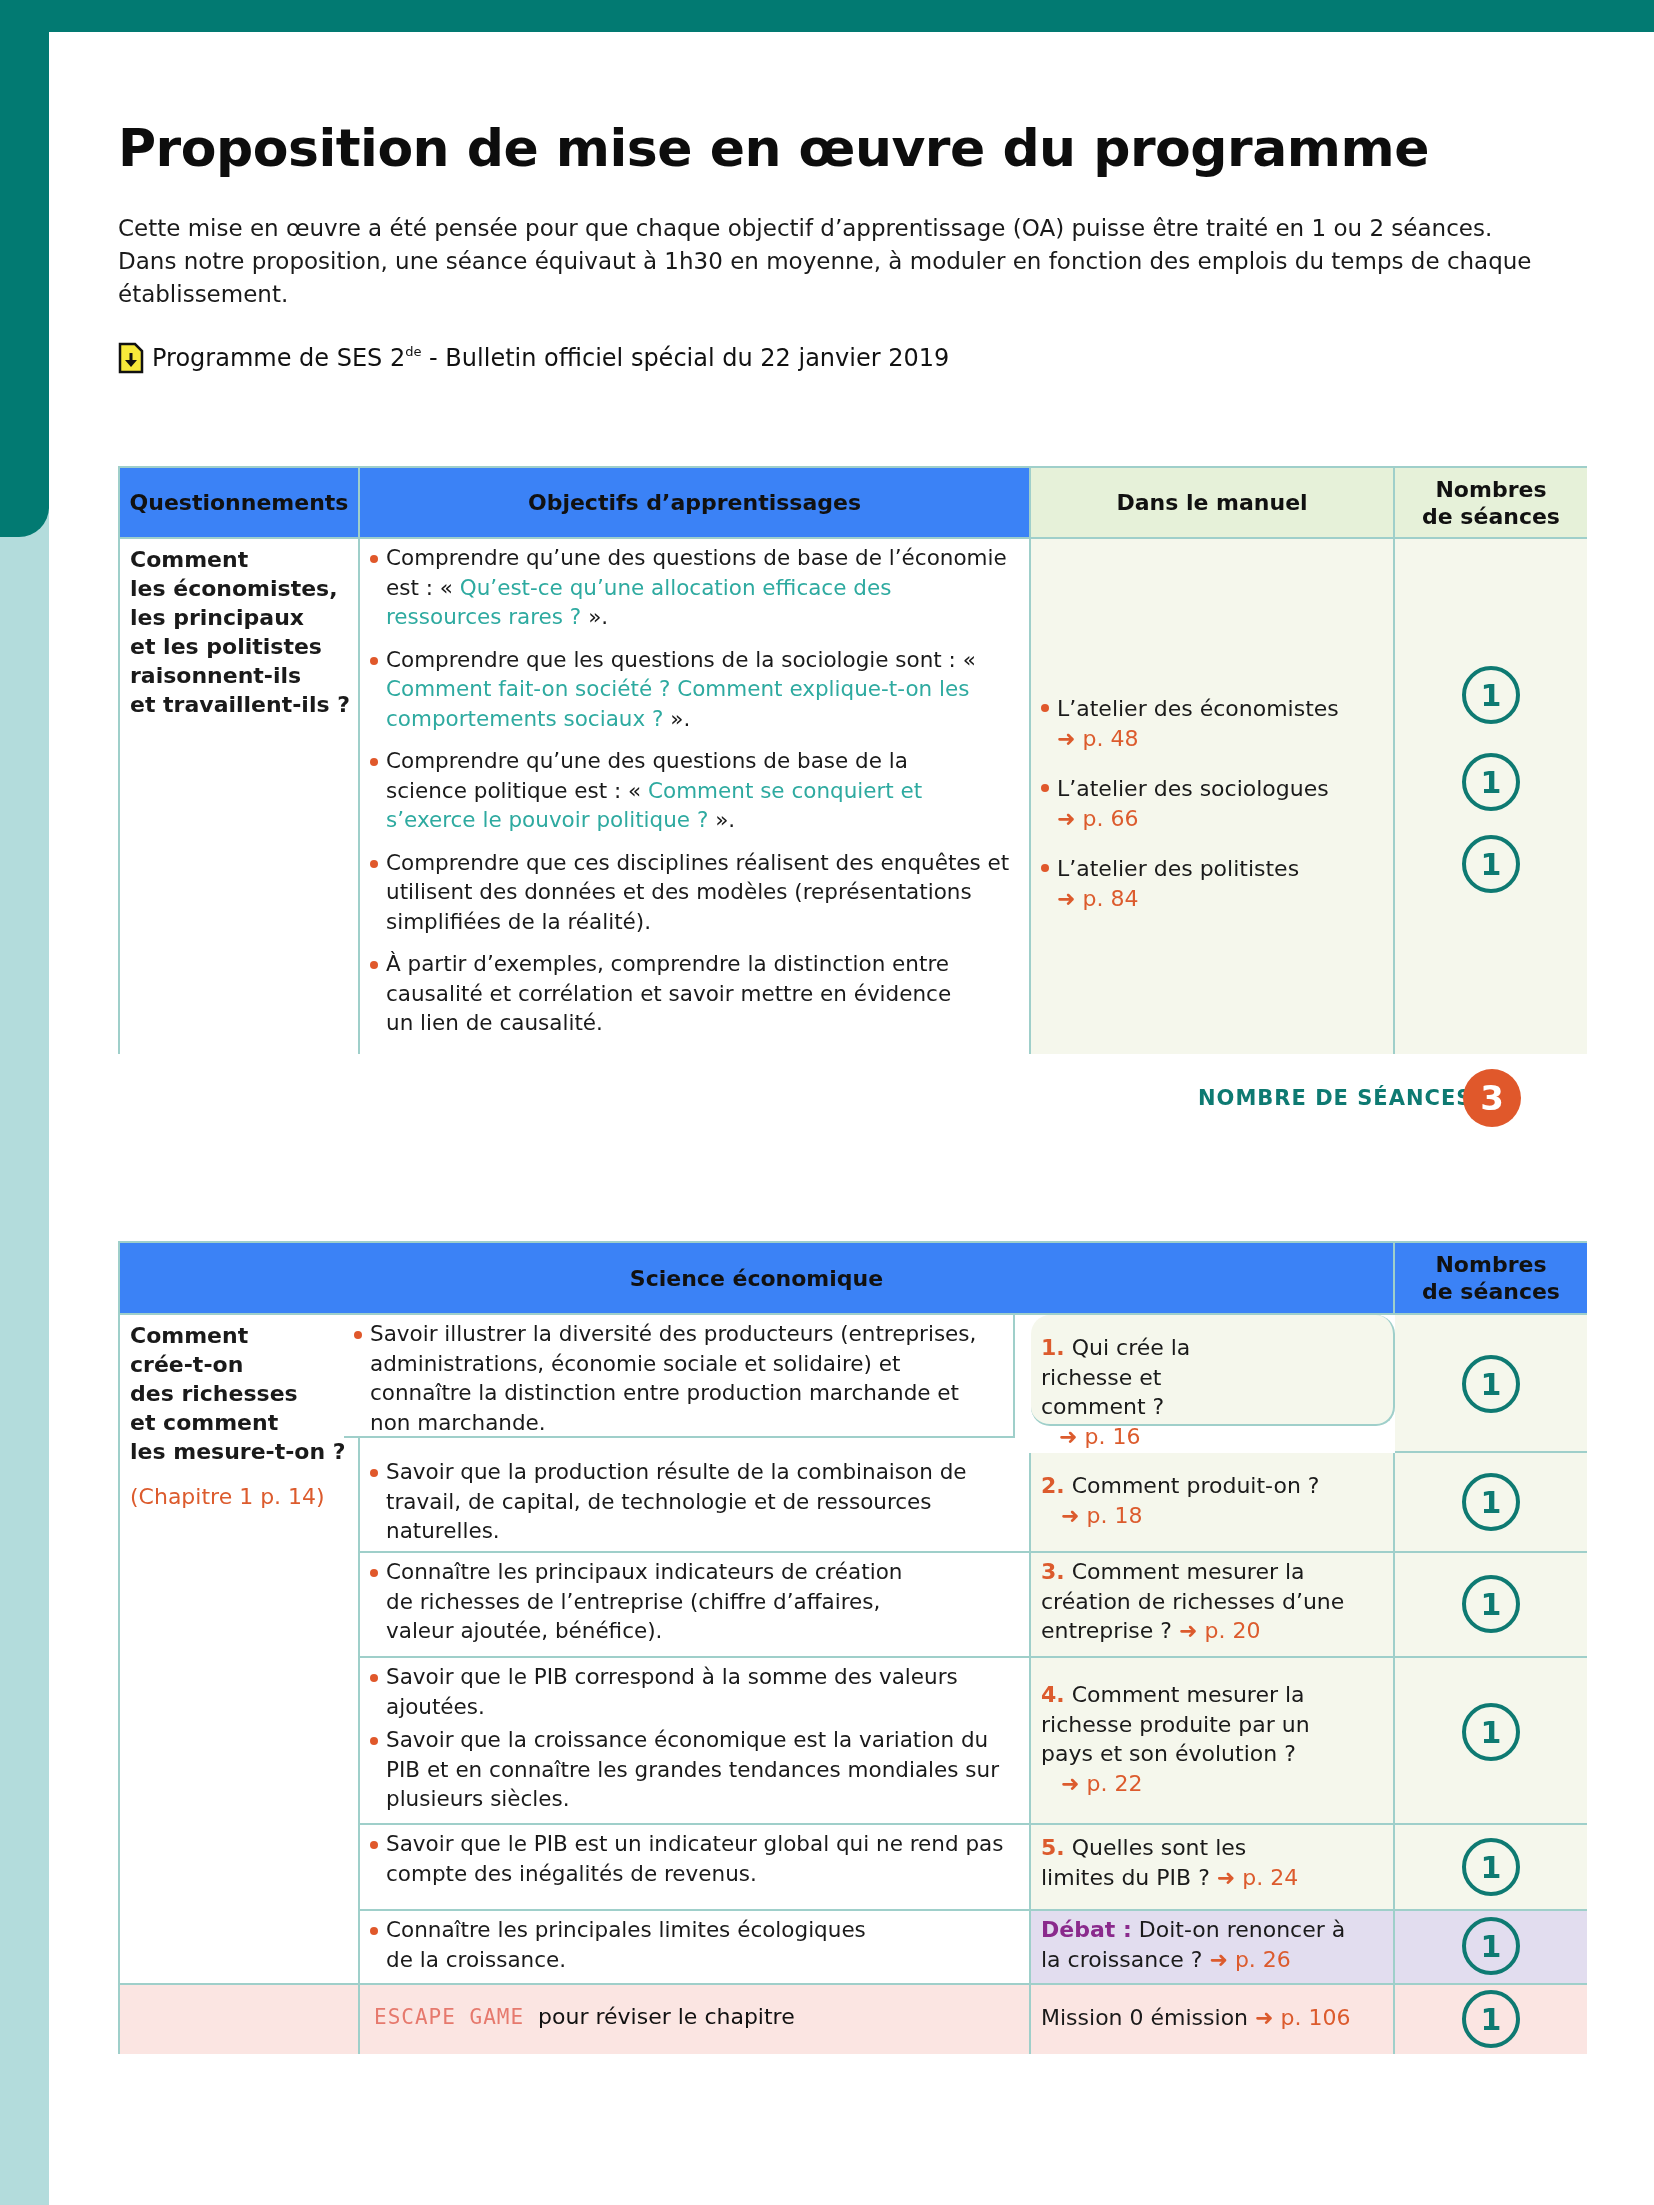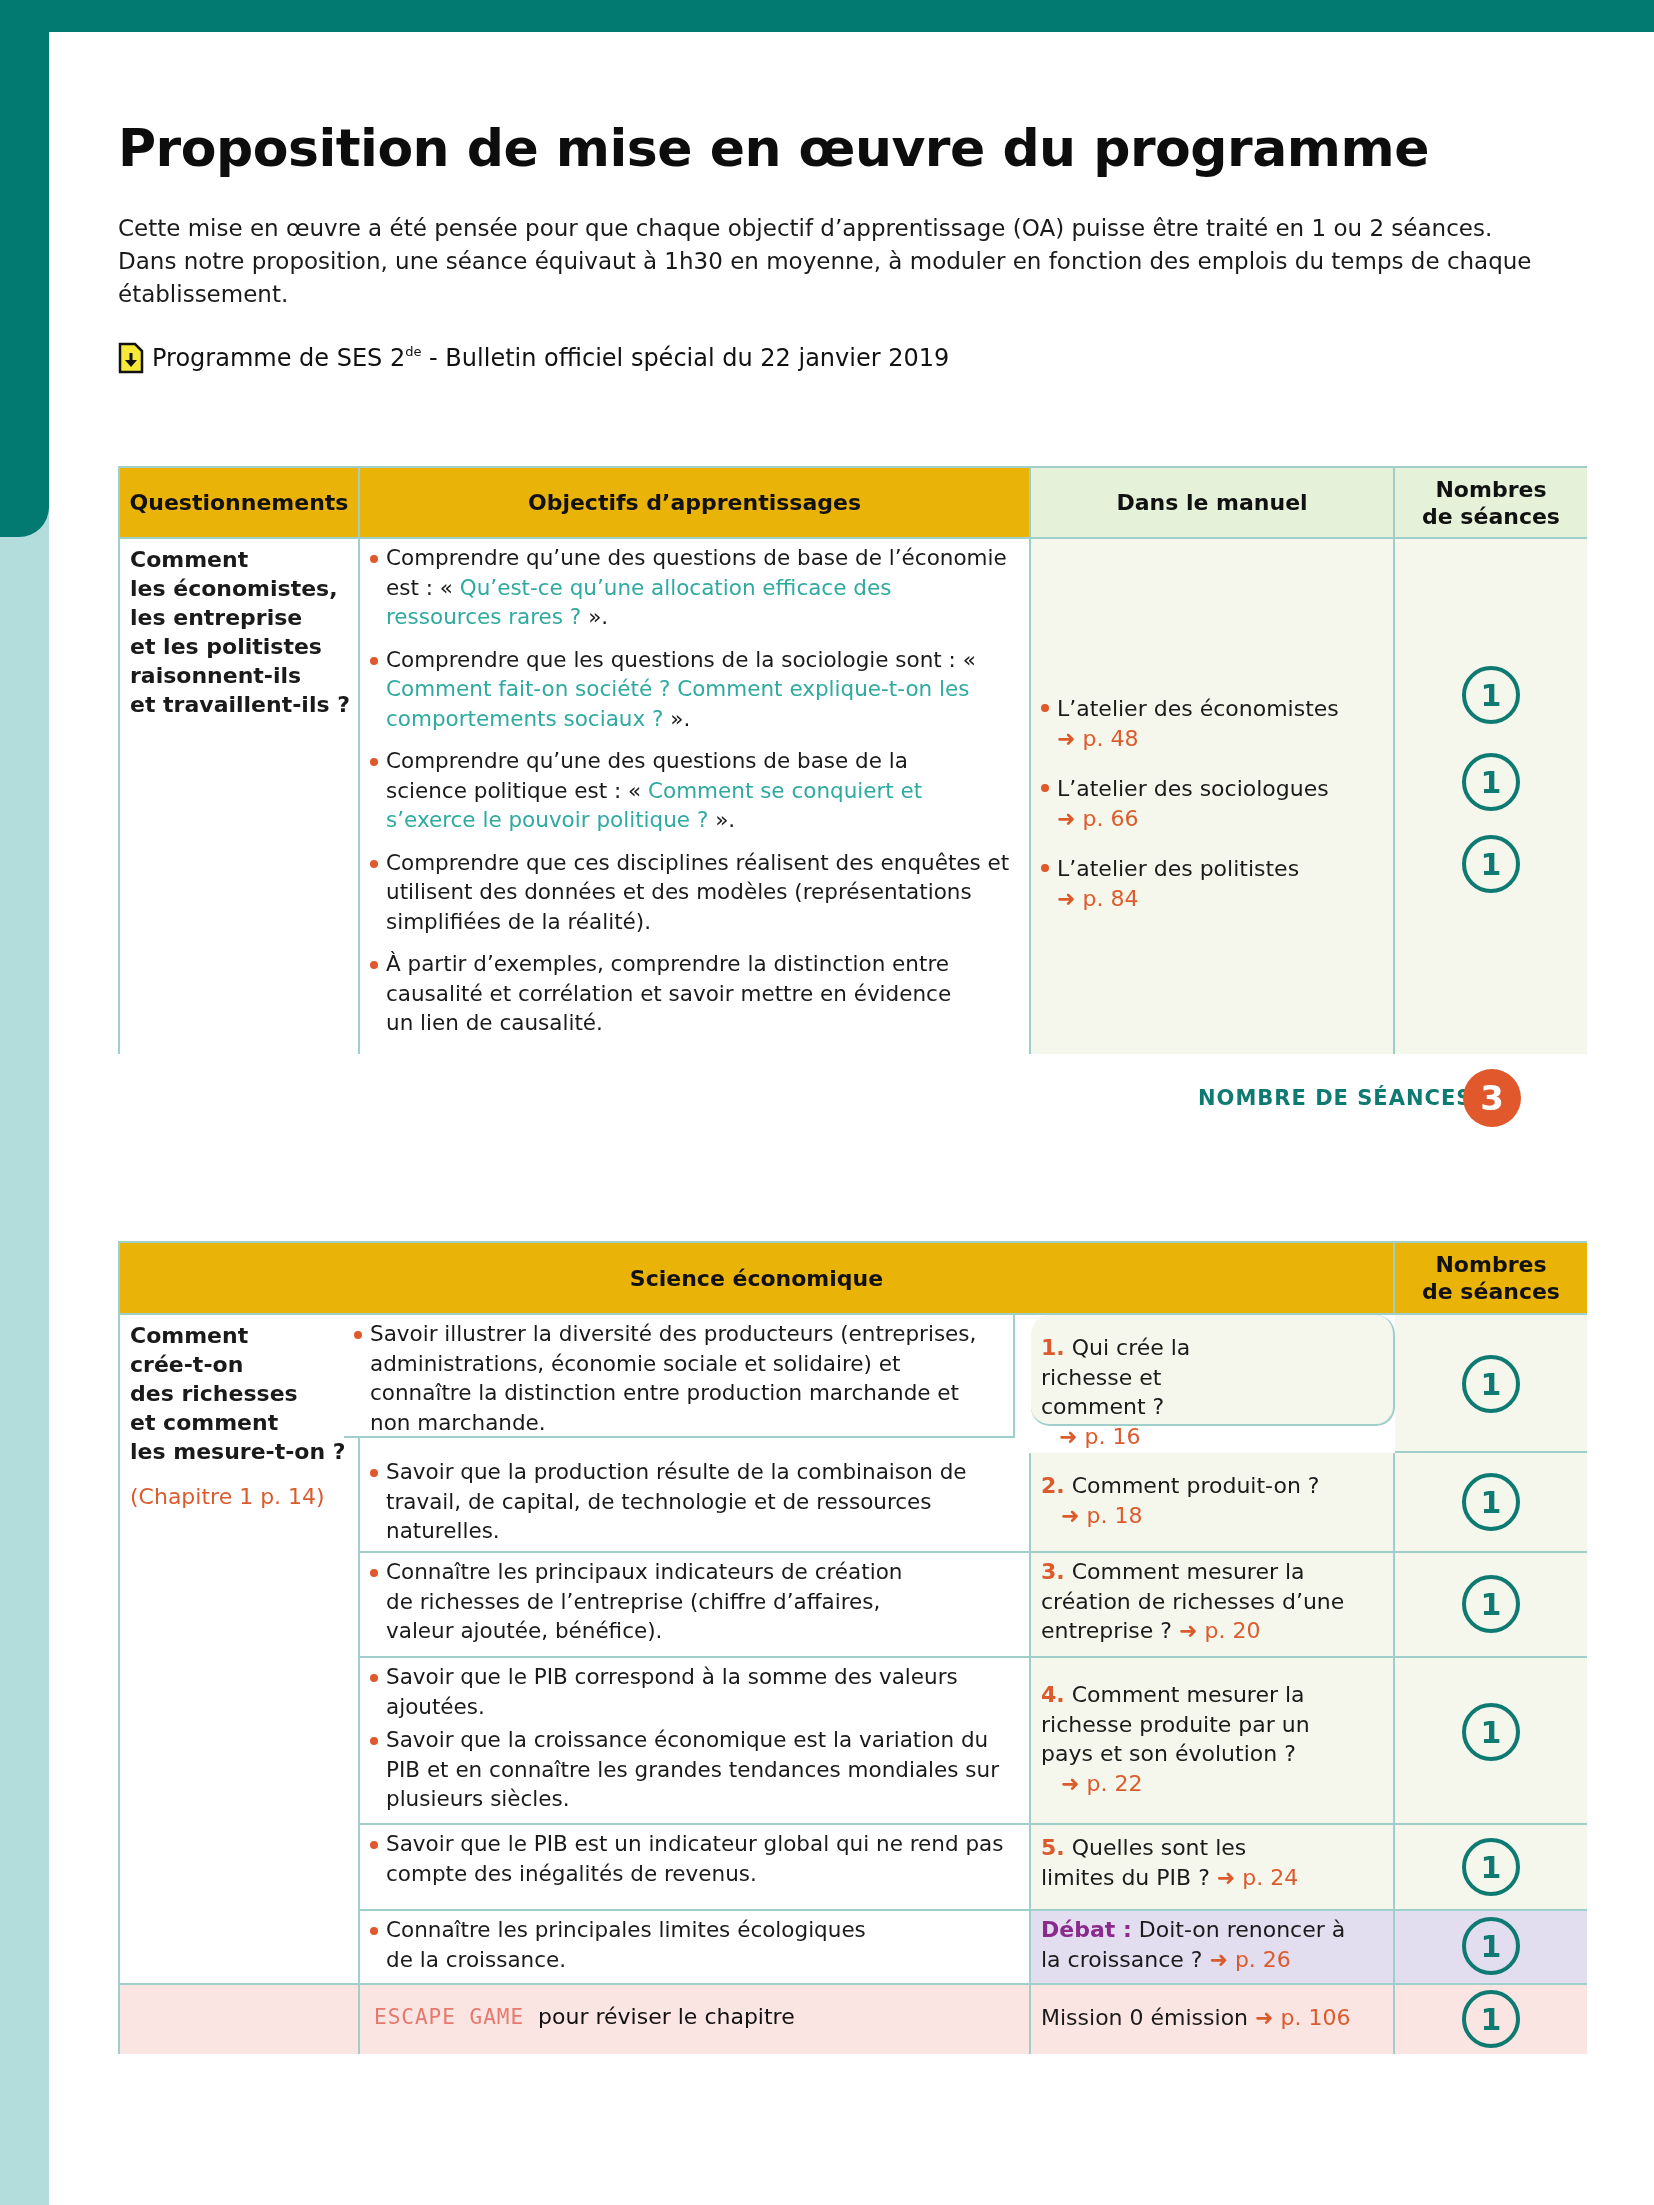--- a/index.html
+++ b/index.html
@@ -15,21 +15,21 @@
   .intro p { white-space: nowrap; }
 
   .doc-line { position: absolute; left: 118px; top: 342px; display: flex; align-items: center; gap: 8px; font-size: 24px; color: #111; white-space: nowrap; }
   .doc-icon { width: 26px; height: 32px; position: relative; }
   .doc-icon svg { display: block; }
   .doc-line sup { font-size: 13px; vertical-align: 10px; }
 
   
   .tbl { position: absolute; left: 118px; width: 1469px; border: 2px solid #9fcfca; }
   .cell { position: absolute; border-right: 2px solid #9fcfca; border-bottom: 2px solid #9fcfca; }
-  .hdr-blue { background: #eab308; }
+  .hdr-blue { background: #3b82f6; }
   .hdr-green { background: #e6f1d9; }
   .cream { background: #f5f7ec; }
   .pink { background: #fbe5e2; }
   .lilac { background: #e2ddef; }
   .white { background: #ffffff; }
 
   .hdr-text { position: absolute; inset: 0; display: flex; align-items: center; justify-content: center; text-align: center; font-weight: bold; font-size: 22px; line-height: 27px; color: #111; }
 
   .qtext { position: absolute; left: 10px; top: 6px; font-weight: bold; font-size: 22px; line-height: 29px; color: #1a1a1a; }
   .qchap { color: #dc5b2d; font-weight: normal; margin-top: 16px; display: block; }
@@ -94,21 +94,21 @@
           <div>Nombres</div>
           <div>de séances</div>
         </div>
       </div>
   </div>
 
   <div class="cell white" style="left:0; top:71px; width:240px; height:515px; border-bottom:none;">
     <div class="qtext">
       <div>Comment</div>
       <div>les économistes,</div>
-      <div>les entreprise</div>
+      <div>les principaux</div>
       <div>et les politistes</div>
       <div>raisonnent-ils</div>
       <div>et travaillent-ils ?</div>
     </div>
   </div>
 
   <div class="cell white" style="left:240px; top:71px; width:671px; height:515px; border-bottom:none;">
     <div class="obj-list">
       <div class="obj" style="width:640px;"><span class="dot"></span><span>Comprendre qu’une des questions de base de l’économie est : « </span><span class="teal">Qu’est-ce qu’une allocation efficace des ressources rares ?</span><span> ».</span></div>
       <div class="obj" style="width:620px;"><span class="dot"></span><span>Comprendre que les questions de la sociologie sont : « </span><span class="teal">Comment fait-on société ? Comment explique-t-on les comportements sociaux ?</span><span> ».</span></div>

